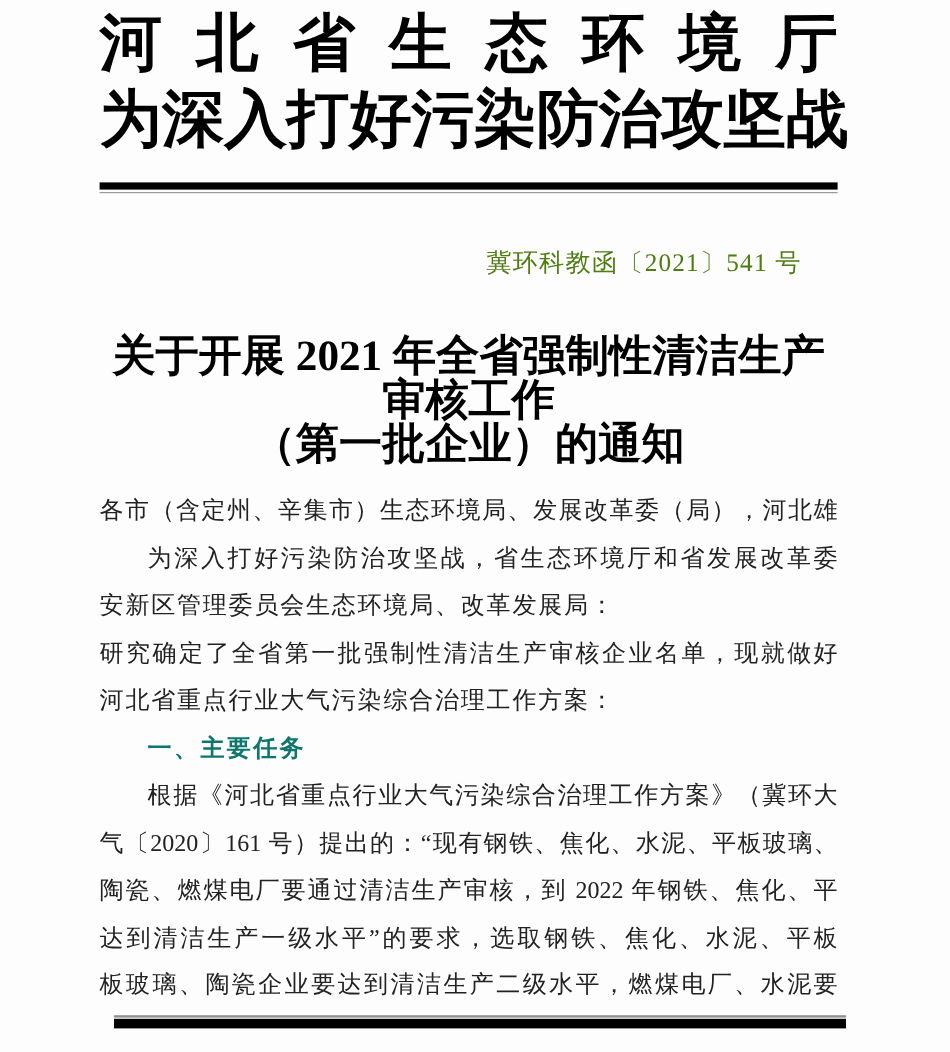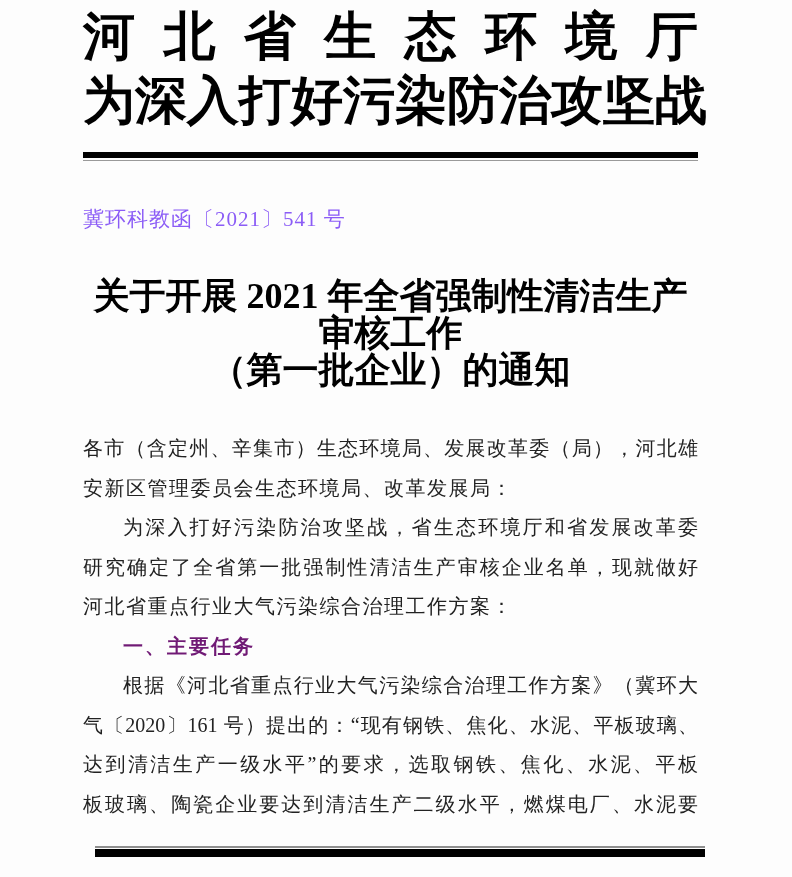--- a/index.html
+++ b/index.html
@@ -44,58 +44,58 @@
     background: #000000;
   }
   .rule-thin {
     margin-top: 2px;
     height: 1px;
     background: #9a9a9a;
   }
   
   .docnum {
     margin-top: 45px;
-    text-align: left;
+    text-align: right;
     padding-right: 30px;
     font-size: 21px;
     line-height: 26px;
     letter-spacing: 1px;
-    color: #8b5cf6;
+    color: #4d7c0f;
   }
   
   .title {
     margin-top: 46px;
     font-weight: bold;
     font-size: 36px;
     line-height: 37px;
     text-align: center;
     color: #000000;
   }
   
   .bodytext {
-    margin-top: 40px;
+    margin-top: 18px;
     font-size: 20px;
     line-height: 39.5px;
     color: #222222;
   }
   .line {
     letter-spacing: 1.5px;
     white-space: nowrap;
   }
   .line.fill {
     letter-spacing: 0;
     white-space: normal;
     text-align: justify;
     text-align-last: justify;
   }
   .line.indent { text-indent: 2em; }
   .line.heading {
     font-family: "Liberation Sans", "DejaVu Sans", sans-serif;
     font-weight: bold;
-    color: #701a75;
+    color: #0f766e;
     letter-spacing: 2px;
   }
   
   .bottom-gray {
     position: absolute;
     left: 95px;
     top: 846px;
     width: 610px;
     height: 2px;
     background: #8f8f8f;
@@ -124,27 +124,28 @@
 
     <div class="docnum">冀环科教函〔2021〕541 号</div>
 
     <div class="title">
       <div>关于开展 2021 年全省强制性清洁生产审核工作</div>
       <div>（第一批企业）的通知</div>
     </div>
 
     <div class="bodytext">
       <div class="line fill">各市（含定州、辛集市）生态环境局、发展改革委（局），河北雄</div>
+      <div class="line fill indent">为深入打好污染防治攻坚战，省生态环境厅和省发展改革委</div>
       <div class="line">安新区管理委员会生态环境局、改革发展局：</div>
-      <div class="line fill indent">为深入打好污染防治攻坚战，省生态环境厅和省发展改革委</div>
       <div class="line fill">研究确定了全省第一批强制性清洁生产审核企业名单，现就做好</div>
       <div class="line">河北省重点行业大气污染综合治理工作方案：</div>
       <div class="line heading indent">一、主要任务</div>
       <div class="line fill indent">根据《河北省重点行业大气污染综合治理工作方案》（冀环大</div>
       <div class="line fill">气〔2020〕161 号）提出的：“现有钢铁、焦化、水泥、平板玻璃、</div>
+      <div class="line fill">陶瓷、燃煤电厂要通过清洁生产审核，到 2022 年钢铁、焦化、平</div>
       <div class="line fill">达到清洁生产一级水平”的要求，选取钢铁、焦化、水泥、平板</div>
       <div class="line fill">板玻璃、陶瓷企业要达到清洁生产二级水平，燃煤电厂、水泥要</div>
     </div>
 
   </div>
 
   <div class="bottom-gray"></div>
   <div class="bottom-black"></div>
 </div>
 

